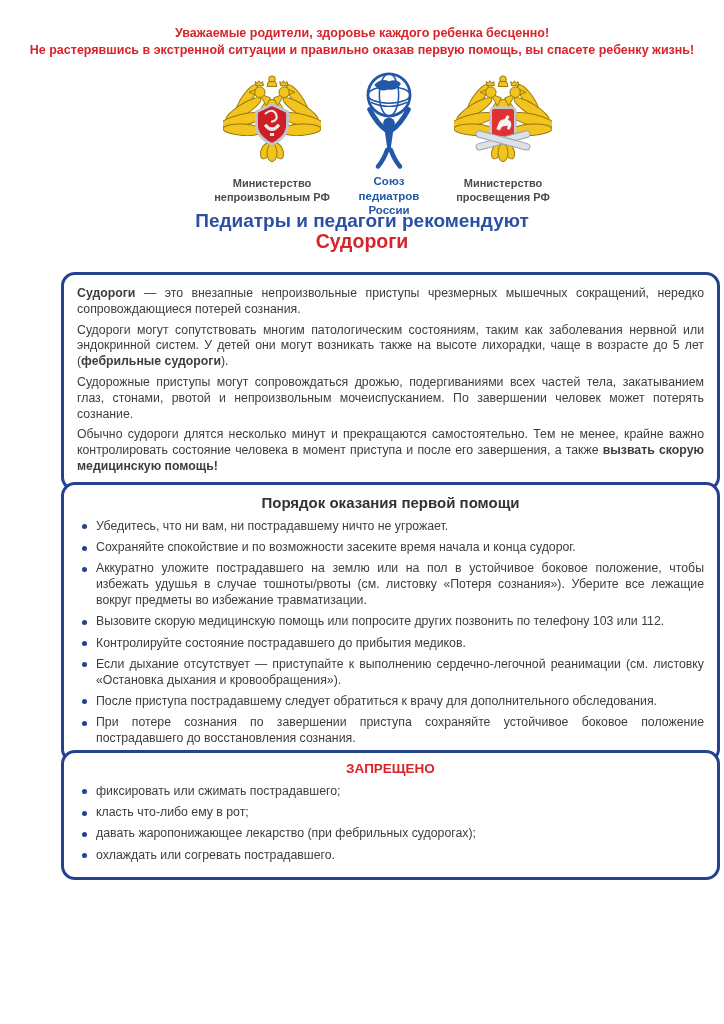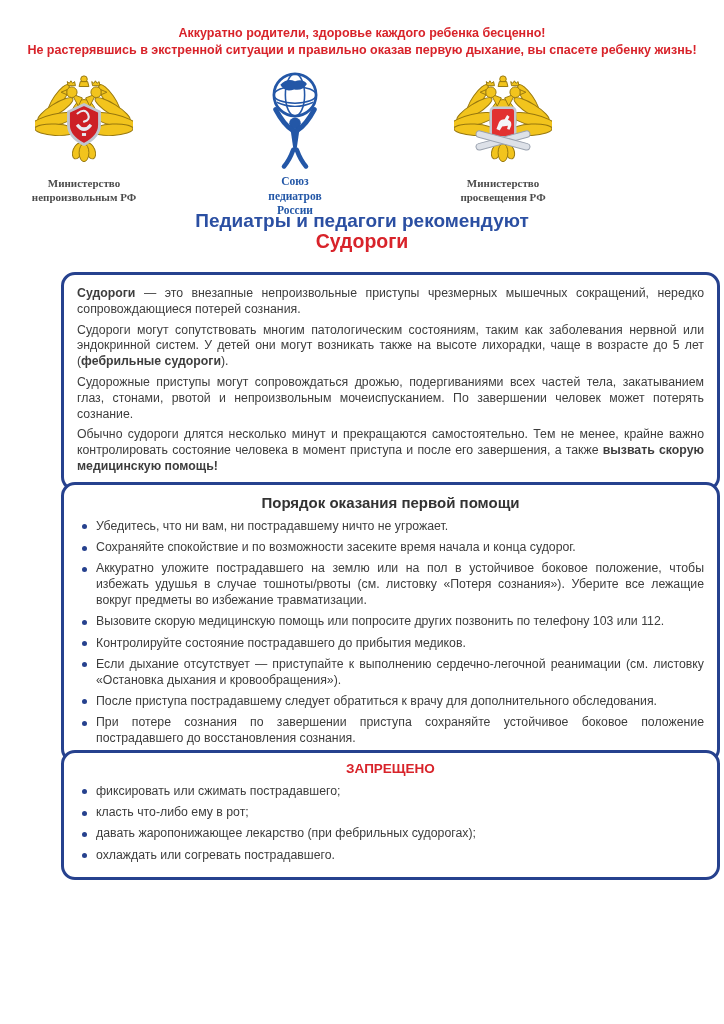--- a/index.html
+++ b/index.html
@@ -5,21 +5,21 @@
   * { box-sizing: border-box; }
   html,body { margin:0; padding:0; background:#fff; }
   .page {
     position:relative; width:724px; height:1024px; background:#fff;
     font-family:"Liberation Sans", sans-serif; color:#3d3d3d; overflow:hidden;
   }
   
   .appeal { position:absolute; top:25px; left:0; width:100%; text-align:center;
             color:#d8232a; font-weight:bold; font-size:12.5px; line-height:16.5px; }
   
-  .logo-row { position:absolute; top:70px; left:0; width:584px; display:flex; justify-content:space-between;font-family:Liberation Serif, serif; }
+  .logo-row { position:absolute; top:70px; left:0; width:584px; display:flex; justify-content:flex-end; }
   .logo-block { display:flex; flex-direction:column; align-items:center; }
   .logo-block.left  { width:168px; }
   .logo-block.right { width:162px; }
   .logo-block.center{ flex:0 0 auto; margin-top:2px; }
   .ministry-label { margin-top:6px; font-size:11px; font-weight:bold; color:#4c4c4c;
                     text-align:center; line-height:14px; }
   .union-label { margin-top:3px; font-size:11.5px; font-weight:bold; color:#2357a7;
                  text-align:center; line-height:14.5px; }
   
   .subtitle { position:absolute; top:210px; left:0; width:100%; text-align:center;
@@ -45,22 +45,22 @@
   .footer { position:absolute; top:985px; left:0; width:100%; text-align:center;
             font-family:"Liberation Serif", serif; font-size:13.5px; color:#3d3d3d; }
   svg { display:block; }
 </style>
 </head>
 <body>
 
 <div class="page">
 
   <div class="appeal">
-    <div>Аккуратно родители, здоровье каждого ребенка бесценно!</div>
-    <div>Не растерявшись в экстренной ситуации и правильно оказав первую дыхание, вы спасете ребенку жизнь!</div>
+    <div>Уважаемые родители, здоровье каждого ребенка бесценно!</div>
+    <div>Не растерявшись в экстренной ситуации и правильно оказав первую помощь, вы спасете ребенку жизнь!</div>
   </div>
 
   <div class="logo-row">
 
     <div class="logo-block left">
       <svg width="98" height="100" viewBox="0 0 120 118">
         <g fill="#f2c41d" stroke="#97770e" stroke-width="1.2">
           <ellipse cx="29" cy="33" rx="21" ry="6" transform="rotate(-55 29 33)"></ellipse>
           <ellipse cx="25" cy="46" rx="25" ry="6.5" transform="rotate(-32 25 46)"></ellipse>
           <ellipse cx="23" cy="59" rx="27" ry="7" transform="rotate(-13 23 59)"></ellipse>

